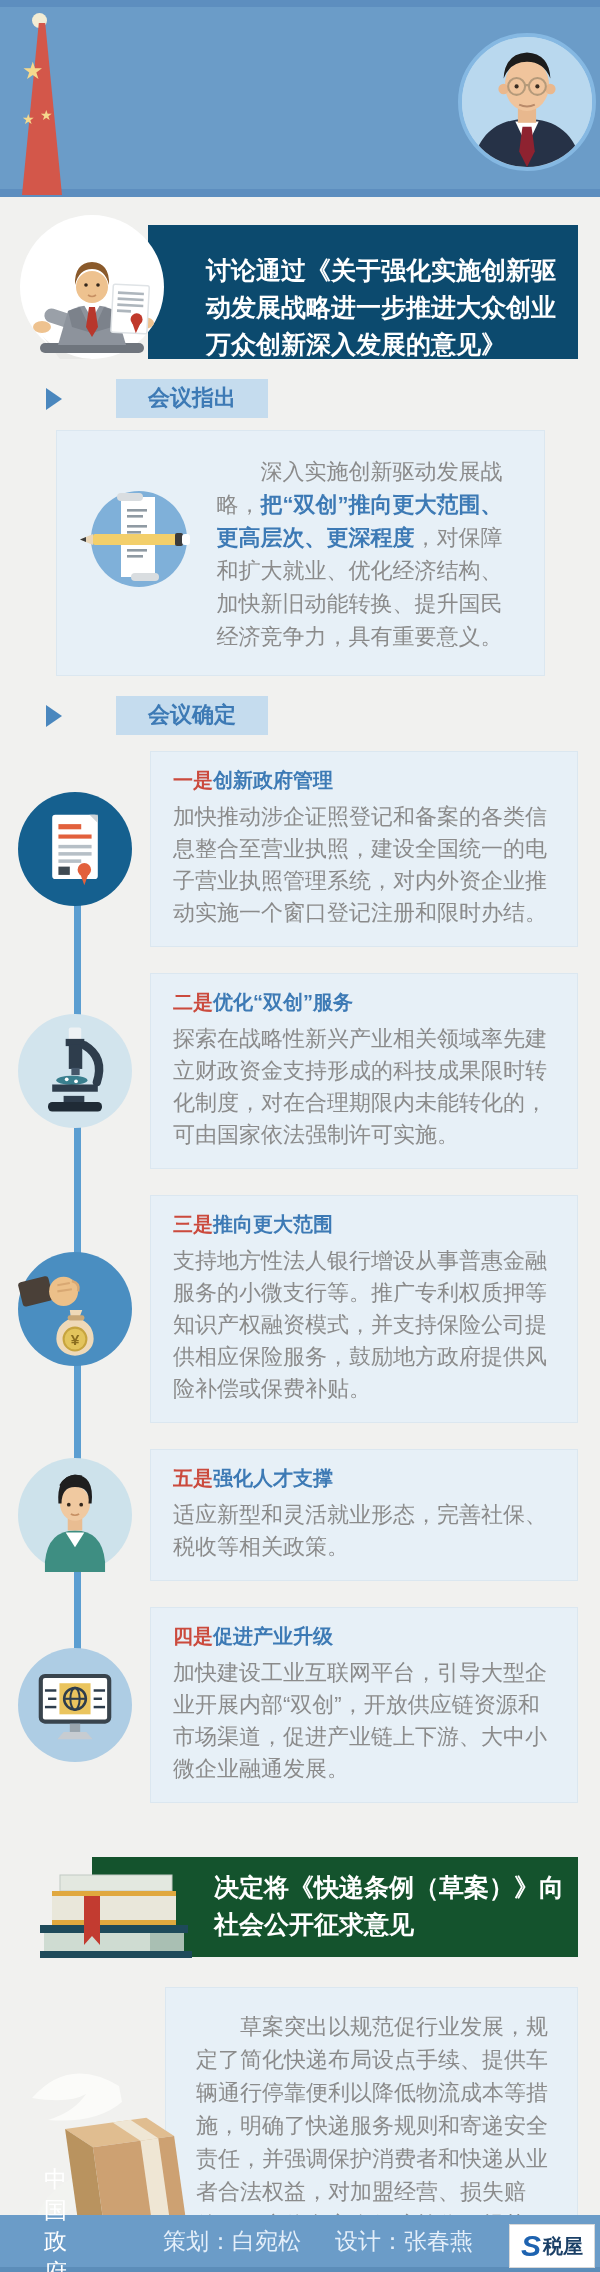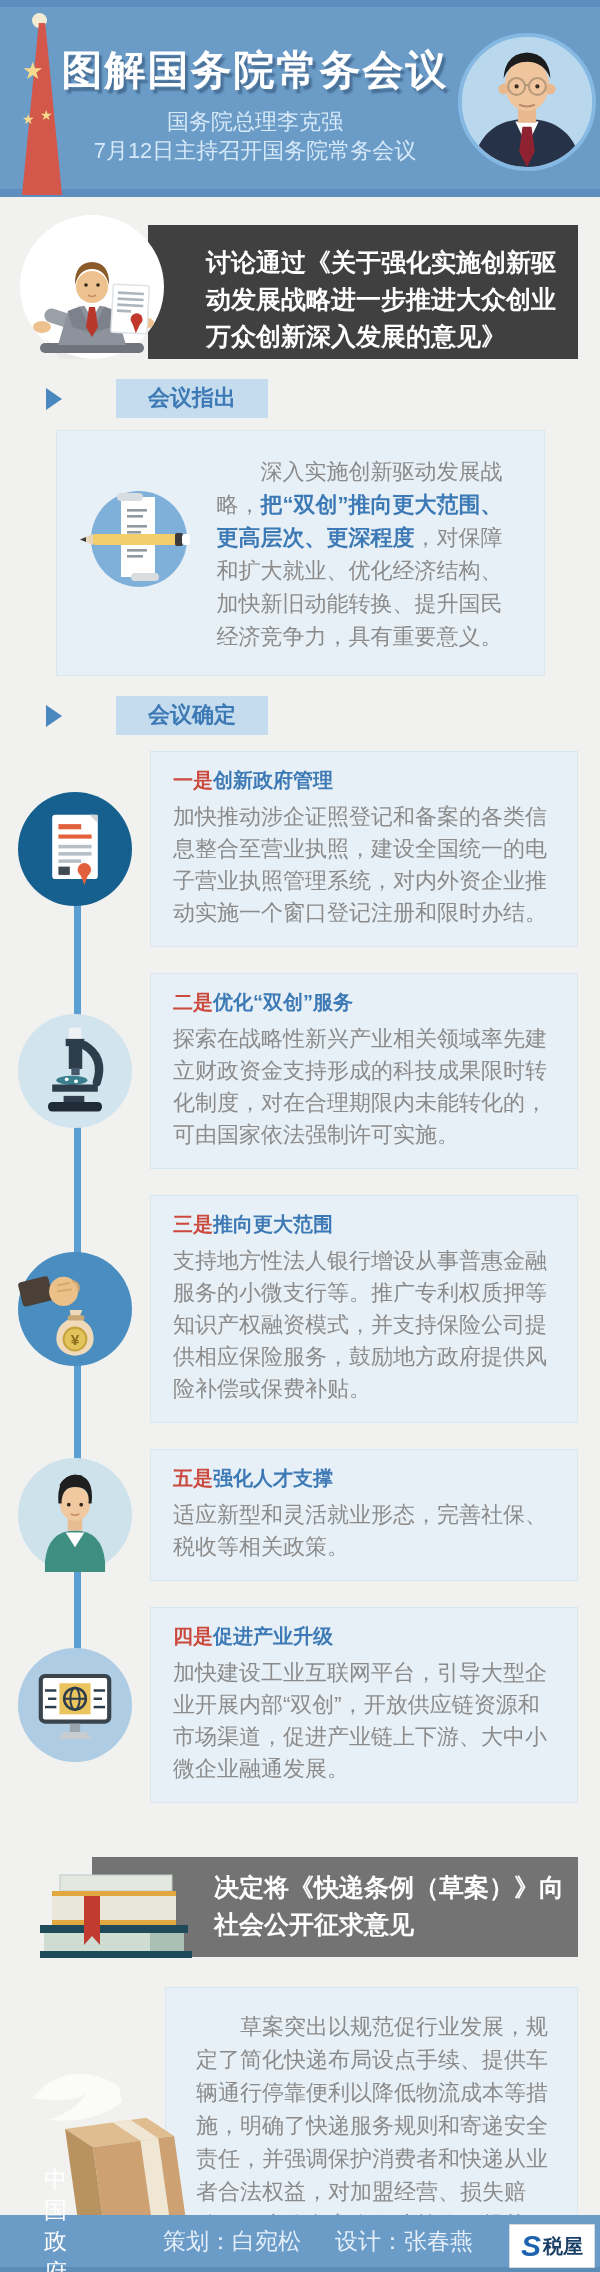--- a/index.html
+++ b/index.html
@@ -24,22 +24,22 @@
   .title{ color:#fff; font-size:41px; font-weight:bold; letter-spacing:2px;
           text-shadow:3px 4px 2px rgba(43,74,110,.55); }
   .subtitle{ color:#d6e9f8; font-size:22px; margin-top:10px; line-height:27px; }
   .avatar{ position:absolute; right:4px; top:26px; width:138px; height:138px;
            border-radius:50%; border:4px solid #85b8e2; overflow:hidden; background:#b9d8ee; }
   .avatar svg{ display:block; width:100%; height:100%; }
 
   
   .row-banner1{ position:relative; height:140px; margin-top:22px; }
   .banner-box{ position:absolute; left:148px; right:22px; top:6px; bottom:0;
-               background:#404040; color:#fff; font-weight:bold; font-size:25px;
-               line-height:37px; padding:19px 8px 0 58px; }
+               background:#0c4a6e; color:#fff; font-weight:bold; font-size:25px;
+               line-height:37px; padding:27px 8px 0 58px; }
   .speaker{ position:absolute; left:20px; top:-4px; width:144px; height:144px; }
 
   
   .sec-label{ display:flex; align-items:center; margin:20px 0 0 46px; }
   .tri{ width:0; height:0; border-top:11px solid transparent; border-bottom:11px solid transparent;
         border-left:16px solid #4a87be; margin-right:14px; }
   .label-chip{ background:#c5dcee; color:#3d7ab5; font-size:22px; font-weight:bold;
                padding:4px 32px 5px;margin-left:40px; }
 
   
@@ -55,21 +55,21 @@
   .tl-row{ display:flex; align-items:center; margin:0 22px 26px 0; position:relative; }
   .tl-iconcol{ flex:0 0 150px; display:flex; justify-content:center; }
   .tl-iconcol svg{ width:114px; height:114px; }
   .tl-card{ flex:1; background:#e7f0f7; border:1px solid #dbe7f0; padding:15px 20px 17px 22px; }
   .tl-card h3{ font-size:20px; margin-bottom:7px; }
   .tl-card h3 .num{ color:#cb4a3d; }
   .tl-card h3 .ttl{ color:#3d7ab5; }
   .tl-card p{ font-size:22px; line-height:32px; color:#8b8b8b; }
 
   
-  .row-banner2{ position:relative; margin:54px 22px 0 92px; background:#737373;
+  .row-banner2{ position:relative; margin:54px 22px 0 92px; background:#14532d;
                 color:#fff; font-size:25px; font-weight:bold; line-height:37px;
                 padding:12px 6px 14px 122px; }
   .books{ position:absolute; left:-60px; top:10px; width:172px; height:92px; }
 
   
   .infobox2{ position:relative; margin:30px 22px 0 165px; background:#e7f0f7;
              border:1px solid #dbe7f0; padding:22px 24px 22px 30px; }
   .infobox2 p{ font-size:22px; line-height:33px; color:#8b8b8b; text-indent:2em; }
   .parcel{ position:absolute; left:-142px; top:62px; width:175px; height:205px; }
 
@@ -90,25 +90,20 @@
 
 <div class="page">
 
   <div class="header">
     <div class="flag">
       <div class="pole-top"></div>
       <div class="cloth"></div>
       <div class="star star-big">★</div>
       <div class="star star-s1">★</div>
       <div class="star star-s2">★</div>
-    </div>
-    <div class="header-text">
-      <div class="title">图解国务院常务会议</div>
-      <div class="subtitle">国务院总理李克强</div>
-      <div class="subtitle" style="margin-top:2px">7月12日主持召开国务院常务会议</div>
     </div>
     <div class="avatar">
       <svg viewBox="0 0 100 100">
         <rect x="0" y="0" width="100" height="100" fill="#b9d8ee"></rect>
         <path d="M8,100 C12,74 28,63 50,63 C72,63 88,74 92,100 Z" fill="#263247"></path>
         <polygon points="41,65 59,65 50,84" fill="#ffffff"></polygon>
         <polygon points="46.5,69 53.5,69 56,88 50,100 44,88" fill="#8e2230"></polygon>
         <rect x="43" y="52" width="14" height="14" fill="#e8b88e"></rect>
         <ellipse cx="50" cy="37" rx="17" ry="20" fill="#f0c49c"></ellipse>
         <circle cx="32" cy="40" r="4" fill="#eab88d"></circle>

